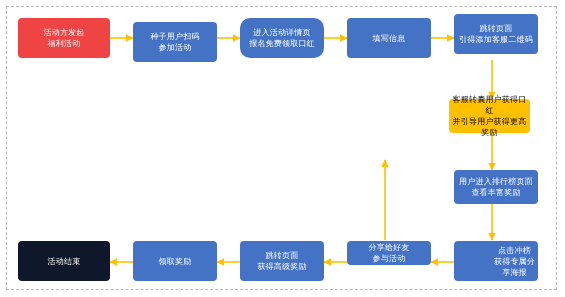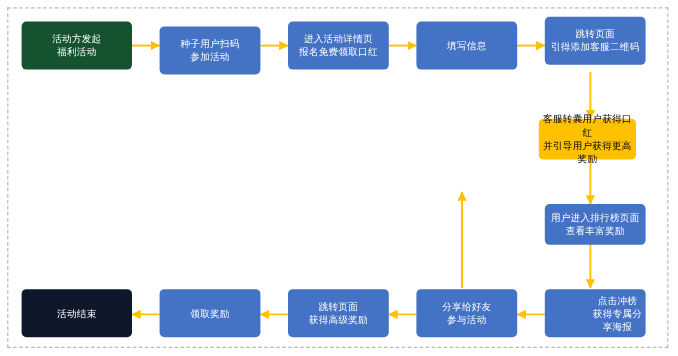--- a/index.html
+++ b/index.html
@@ -28,21 +28,21 @@
     align-items:center;
     justify-content:center;
     text-align:center;
     color:#ffffff;
     font-size:8px;
     line-height:11px;
     padding:2px 3px;
     letter-spacing:0.2px;
   }
   .node span{display:block;}
-  .n-green{background:#14532d;}
+  .n-green{background:#ef4444;}
   .n-blue{background:#4472c4;}
   .n-orange{background:#0f172a;}
   .n-yellow{background:#ffc000;color:#000000;}
   .label{
     position:absolute;
     color:#ffc000;
     font-size:8px;
     line-height:12px;
     text-align:center;
     letter-spacing:0.2px;
@@ -97,21 +97,21 @@
     </span>
   </div>
 
   <div class="node n-blue" style="left:133px;top:22px;width:84px;height:40px;">
     <span>
       <span>种子用户扫码</span>
       <span>参加活动</span>
     </span>
   </div>
 
-  <div class="node n-blue" style="left:240px;top:18px;width:84px;height:40px;">
+  <div class="node n-blue" style="left:240px;top:18px;width:84px;height:40px;border-radius:10px;">
     <span>
       <span>进入活动详情页</span>
       <span>报名免费领取口红</span>
     </span>
   </div>
 
   <div class="node n-blue" style="left:347px;top:18px;width:84px;height:40px;">
     <span>
       <span>填写信息</span>
     </span>
@@ -138,21 +138,21 @@
     </span>
   </div>
 
   <div class="node n-blue" style="left:454px;top:241px;width:84px;height:40px;padding-left:40px;">
     <span>
       <span>点击冲榜</span>
       <span>获得专属分享海报</span>
     </span>
   </div>
 
-  <div class="node n-blue" style="left:347px;top:241px;width:84px;height:40px;">
+  <div class="node n-blue" style="left:347px;top:241px;width:84px;height:24px;">
     <span>
       <span>分享给好友</span>
       <span>参与活动</span>
     </span>
   </div>
 
   <div class="node n-blue" style="left:240px;top:241px;width:84px;height:40px;">
     <span>
       <span>跳转页面</span>
       <span>获得高级奖励</span>

